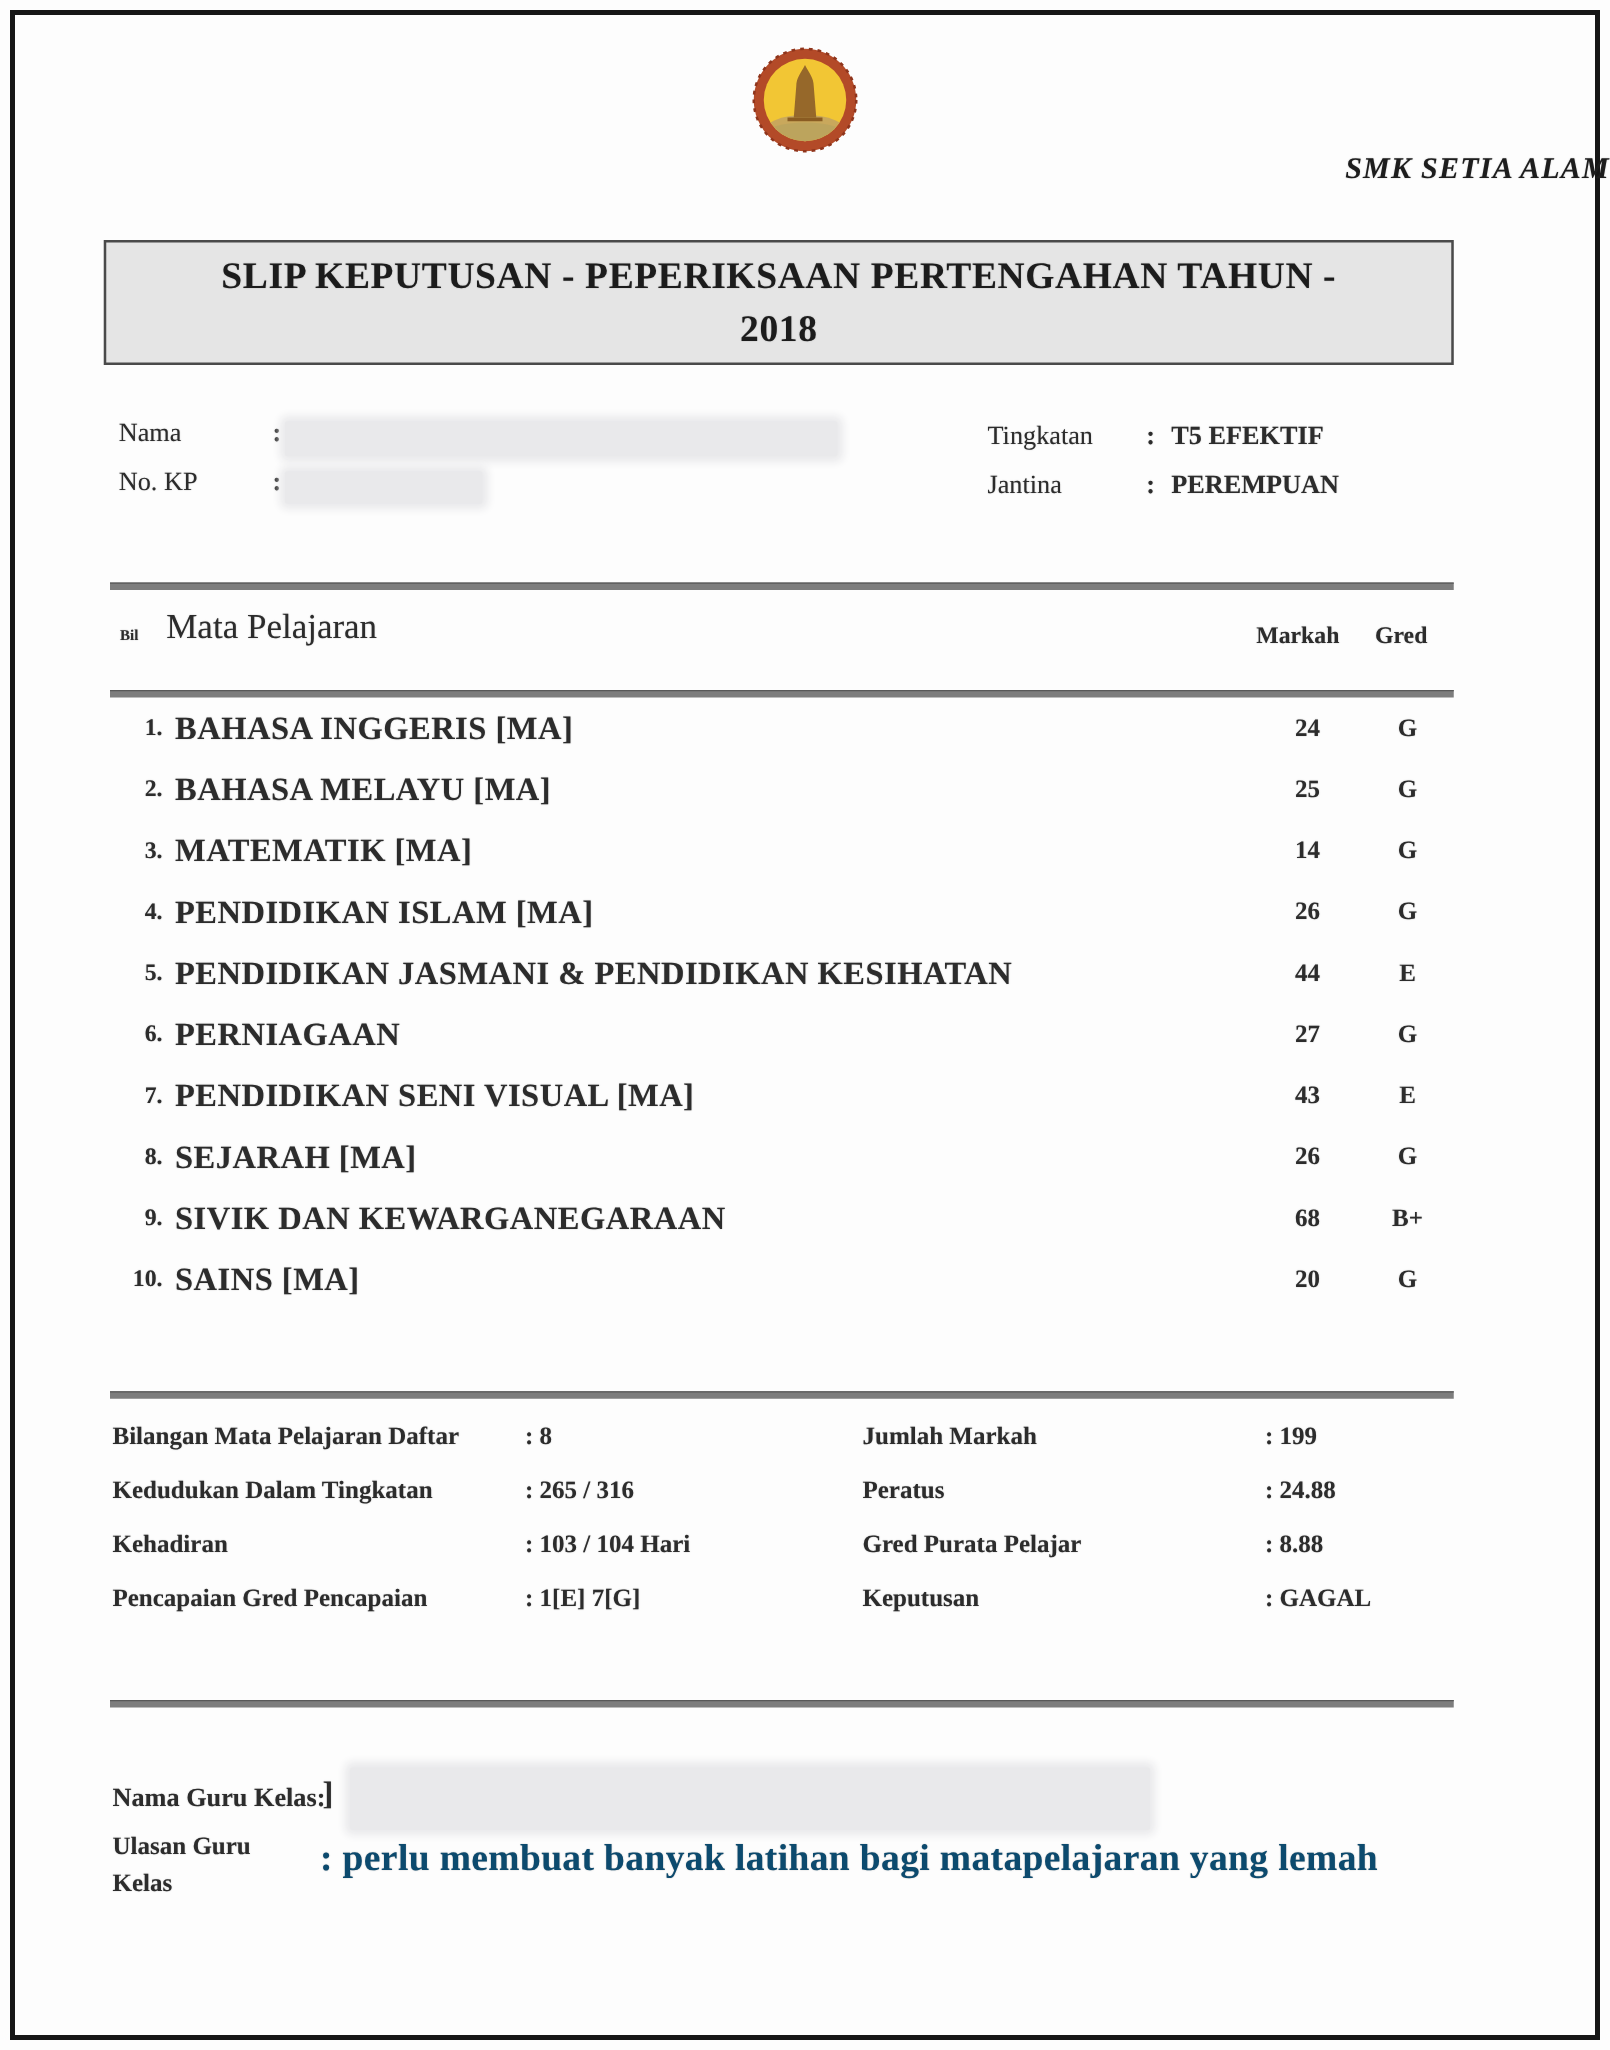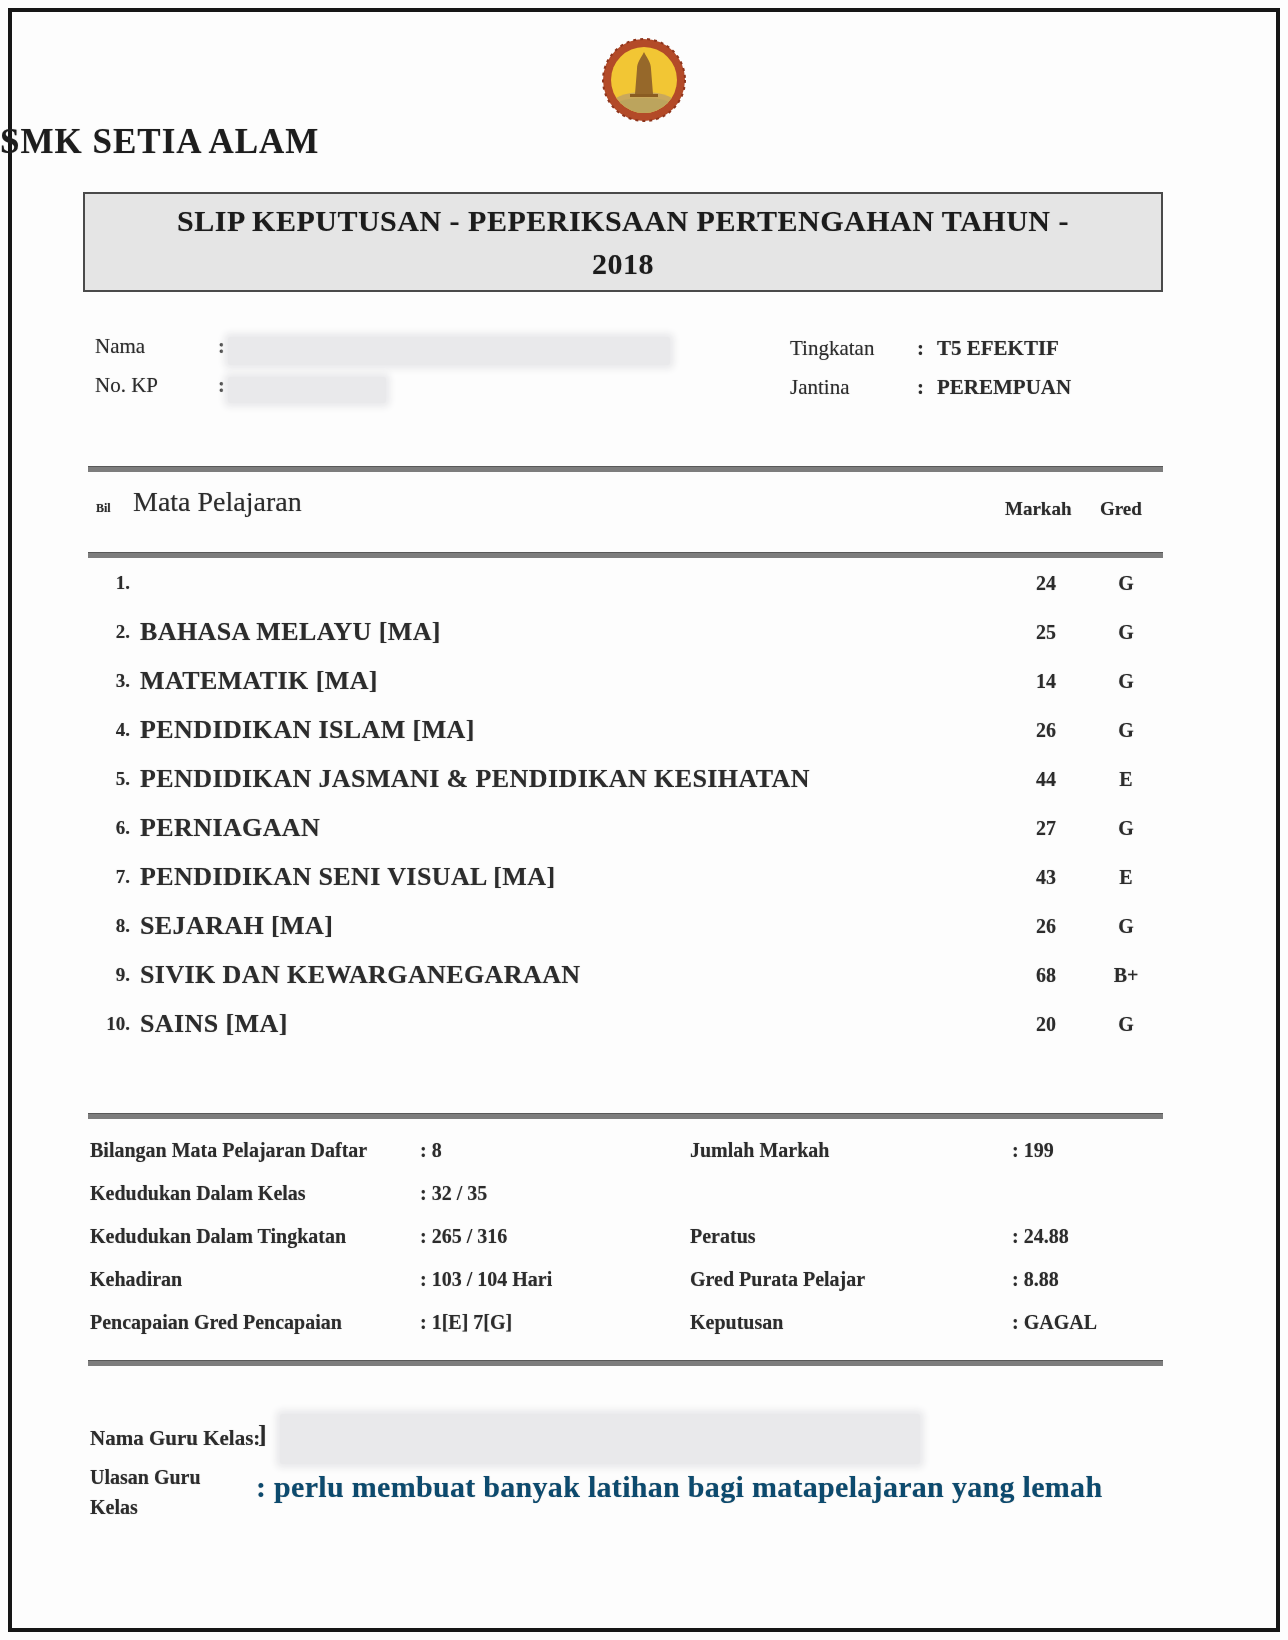--- a/index.html
+++ b/index.html
@@ -17,21 +17,21 @@
     pointer-events:none;
   }
   .txt{ text-shadow:0 0 1px rgba(70,70,70,.45); }
 
   
   .crest{position:absolute;left:50%;top:36px;transform:translateX(-50%);width:88px;height:88px;}
 
   
   .school-name{
     position:absolute;left:0;top:122px;width:100%;
-    text-align:left;font-size:35px;font-weight:700;letter-spacing:1px;color:#1d1d1d;
+    text-align:right;font-size:24px;font-weight:700;letter-spacing:1px;color:#1d1d1d;font-style:italic;
   }
 
   
   .title-box{
     position:absolute;left:83px;top:192px;width:1076px;height:96px;
     border:2px solid #4a4a4a;background:#e5e5e5;
     display:flex;flex-direction:column;justify-content:center;align-items:center;
     font-size:30px;font-weight:700;color:#1c1c1c;line-height:43px;letter-spacing:.5px;
   }
 
@@ -132,20 +132,21 @@
   <div class="divider" style="top:1360px;"></div>
 
   <span class="th-bil txt">Bil</span>
   <span class="th-subject txt">Mata Pelajaran</span>
   <span class="th-markah txt">Markah</span>
   <span class="th-gred txt">Gred</span>
 
   <div class="subjects">
     <div class="subject-row">
       <span class="no txt">1.</span>
+      <span class="name txt">BAHASA INGGERIS [MA]</span>
       <span class="markah txt">24</span>
       <span class="gred txt">G</span>
     </div>
     <div class="subject-row">
       <span class="no txt">2.</span>
       <span class="name txt">BAHASA MELAYU [MA]</span>
       <span class="markah txt">25</span>
       <span class="gred txt">G</span>
     </div>
     <div class="subject-row">
@@ -199,26 +200,20 @@
   </div>
 
   <div class="summary">
     <div class="summary-row">
       <span class="s-left-label txt">Bilangan Mata Pelajaran Daftar</span>
       <span class="s-left-value txt">: 8</span>
       <span class="s-right-label txt">Jumlah Markah</span>
       <span class="s-right-value txt">: 199</span>
     </div>
     <div class="summary-row">
-      <span class="s-left-label txt">Kedudukan Dalam Kelas</span>
-      <span class="s-left-value txt">: 32 / 35</span>
-      <span class="s-right-label txt"></span>
-      <span class="s-right-value txt"></span>
-    </div>
-    <div class="summary-row">
       <span class="s-left-label txt">Kedudukan Dalam Tingkatan</span>
       <span class="s-left-value txt">: 265 / 316</span>
       <span class="s-right-label txt">Peratus</span>
       <span class="s-right-value txt">: 24.88</span>
     </div>
     <div class="summary-row">
       <span class="s-left-label txt">Kehadiran</span>
       <span class="s-left-value txt">: 103 / 104 Hari</span>
       <span class="s-right-label txt">Gred Purata Pelajar</span>
       <span class="s-right-value txt">: 8.88</span>

